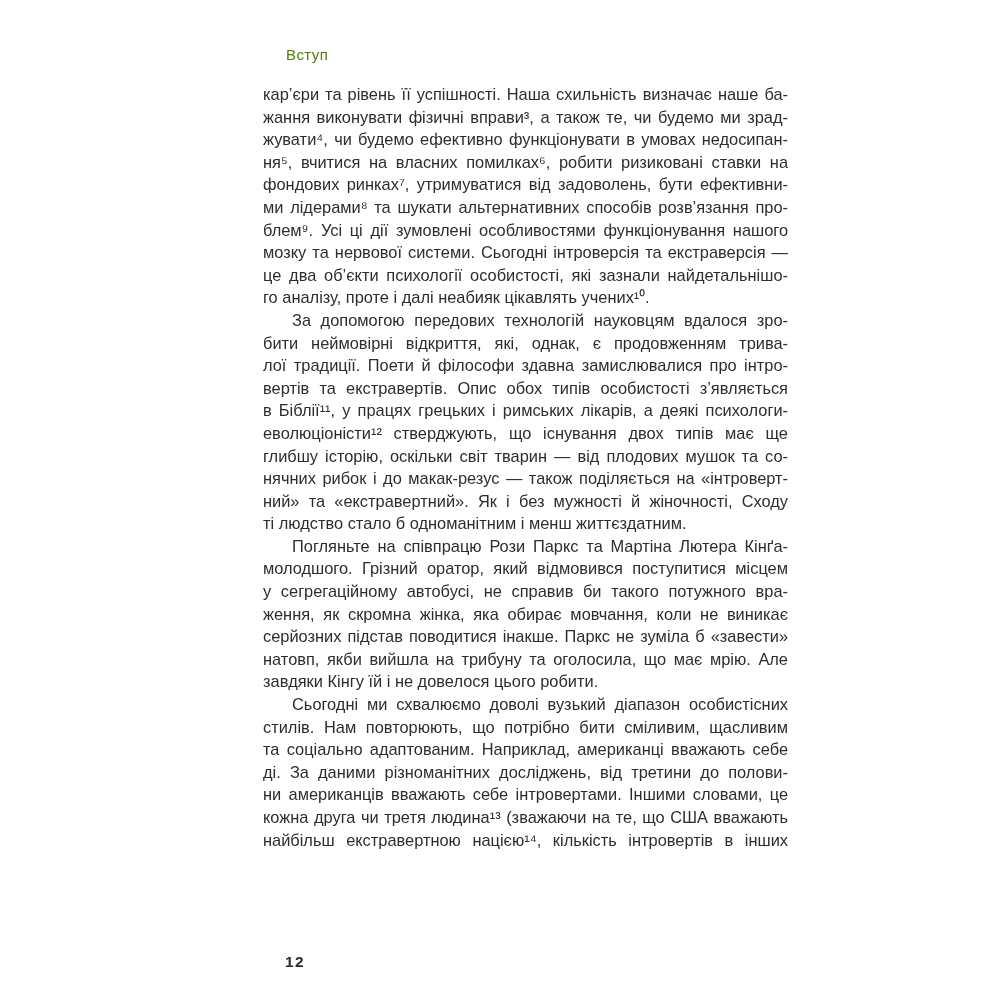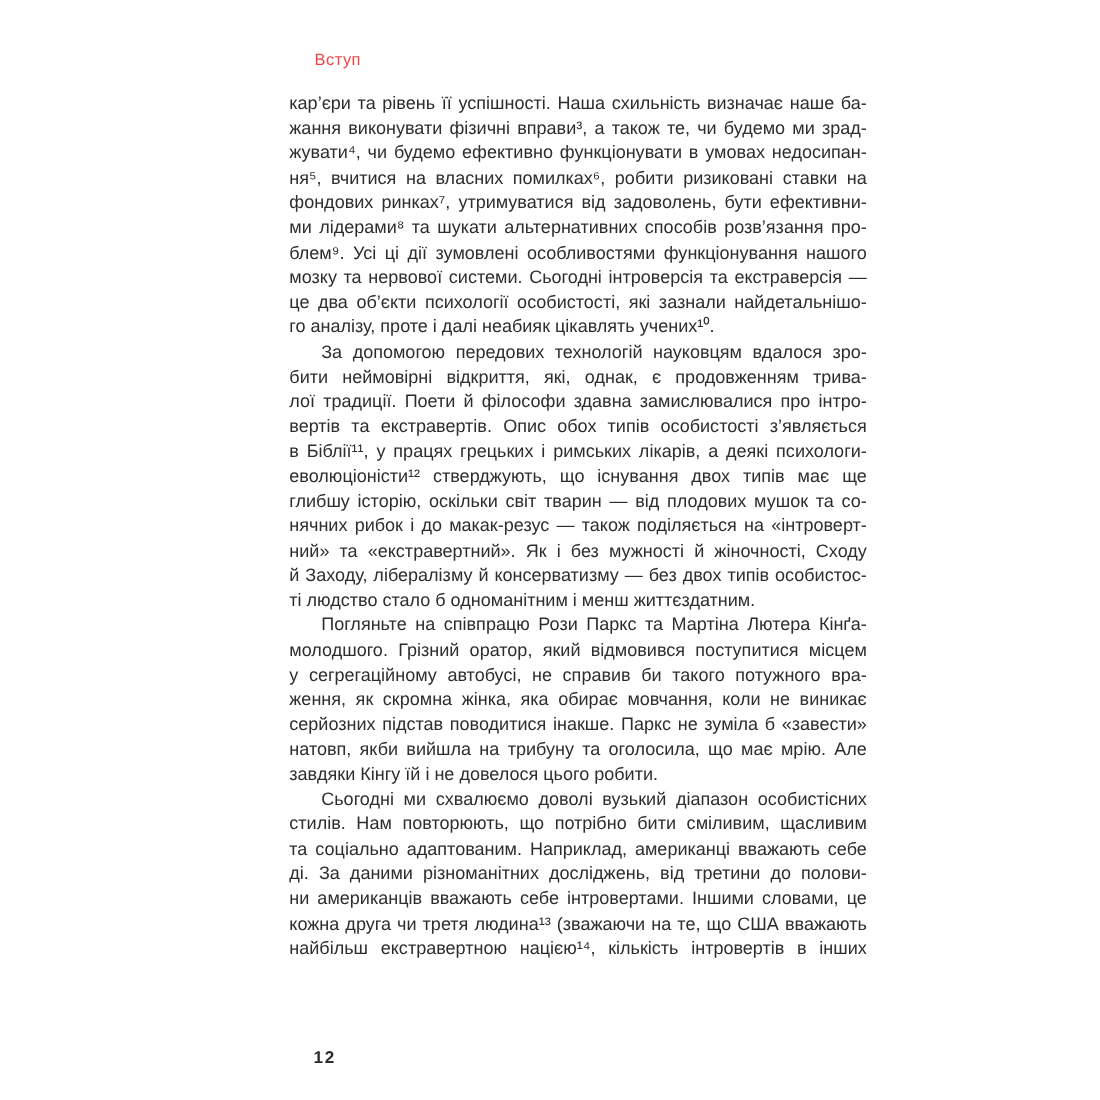--- a/index.html
+++ b/index.html
@@ -14,21 +14,21 @@
     background: #ffffff;
     overflow: hidden;
   }
   .running-head {
     position: absolute;
     left: 286px;
     top: 46px;
     font-family: "Liberation Sans", "DejaVu Sans", sans-serif;
     font-size: 15px;
     letter-spacing: 0.4px;
-    color: #ef4444;
+    color: #4d7c0f;
   }
   .text-block {
     position: absolute;
     left: 263px;
     top: 83px;
     width: 525px;
     font-family: Liberation Sans, sans-serif;
     font-size: 16.4px;
     line-height: 22.6px;
     color: #2d2d2d;
@@ -83,21 +83,20 @@
     <div class="para">
       <div class="line ind">За допомогою передових технологій науковцям вдалося зро-</div>
       <div class="line">бити неймовірні відкриття, які, однак, є продовженням трива-</div>
       <div class="line">лої традиції. Поети й філософи здавна замислювалися про інтро-</div>
       <div class="line">вертів та екстравертів. Опис обох типів особистості з’являється</div>
       <div class="line">в Біблії¹¹, у працях грецьких і римських лікарів, а деякі психологи-</div>
       <div class="line">еволюціоністи¹² стверджують, що існування двох типів має ще</div>
       <div class="line">глибшу історію, оскільки світ тварин — від плодових мушок та со-</div>
       <div class="line">нячних рибок і до макак-резус — також поділяється на «інтроверт-</div>
       <div class="line">ний» та «екстравертний». Як і без мужності й жіночності, Сходу</div>
-      <div class="line">й Заходу, лібералізму й консерватизму — без двох типів особистос-</div>
       <div class="line last">ті людство стало б одноманітним і менш життєздатним.</div>
     </div>
 
     <div class="para">
       <div class="line ind">Погляньте на співпрацю Рози Паркс та Мартіна Лютера Кінґа-</div>
       <div class="line">молодшого. Грізний оратор, який відмовився поступитися місцем</div>
       <div class="line">у сегрегаційному автобусі, не справив би такого потужного вра-</div>
       <div class="line">ження, як скромна жінка, яка обирає мовчання, коли не виникає</div>
       <div class="line">серйозних підстав поводитися інакше. Паркс не зуміла б «завести»</div>
       <div class="line">натовп, якби вийшла на трибуну та оголосила, що має мрію. Але</div>

